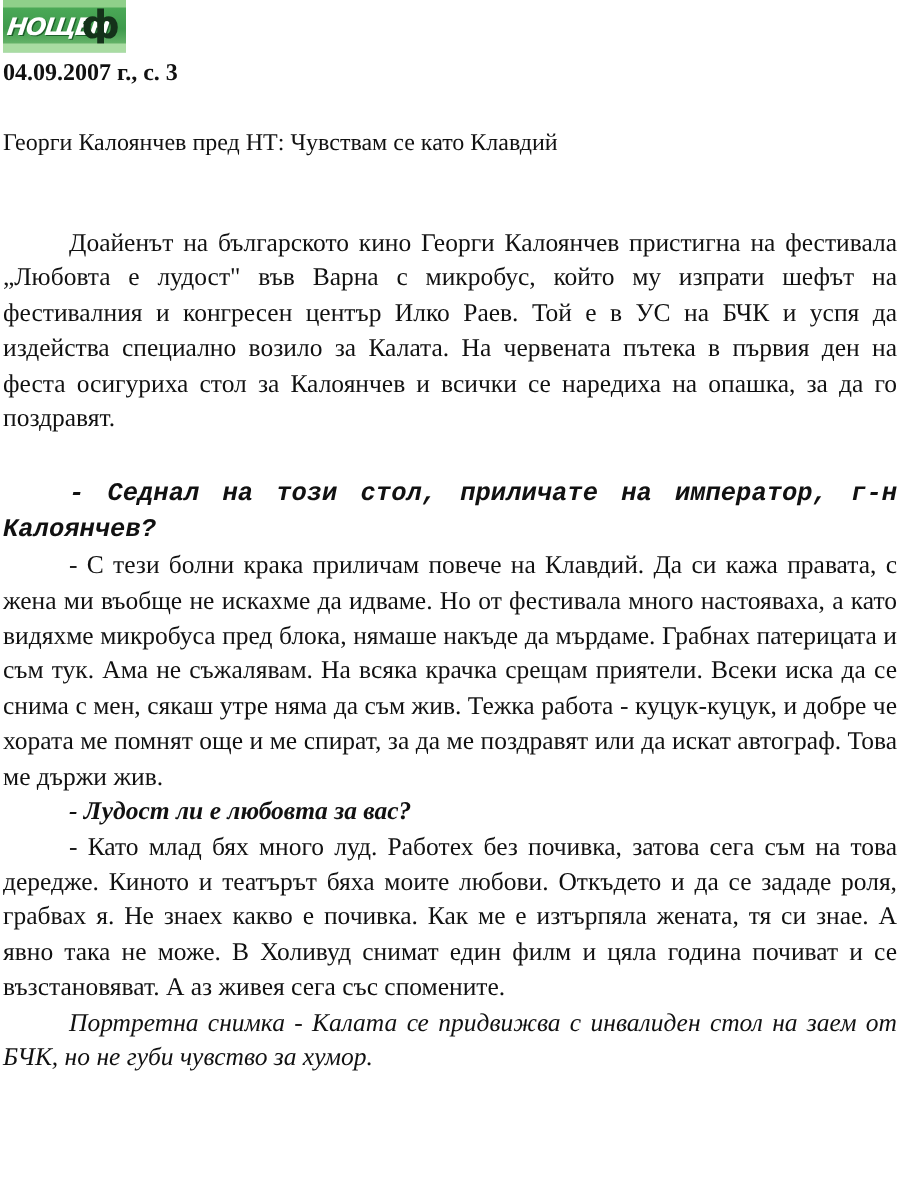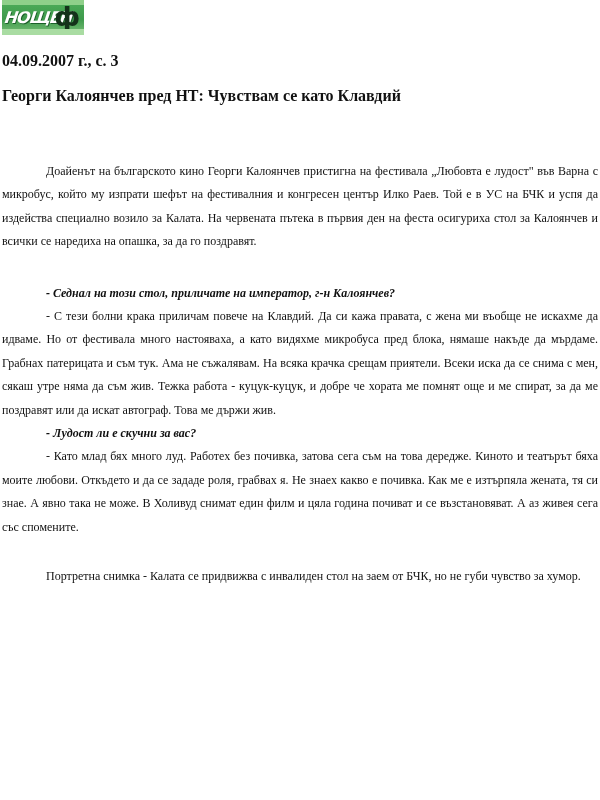--- a/index.html
+++ b/index.html
@@ -21,35 +21,35 @@
       font-size: 16px; color: #ffffff; letter-spacing: -1px;
       transform: skewX(-8deg);
       text-shadow: 1px 1px 0 #1d5f2a;
     }
     .logo .glyph {
       position: absolute; right: 4px; top: 2px;
       font-family: "DejaVu Sans", sans-serif; font-weight: bold;
       font-size: 26px; color: #14321a; line-height: 30px;
     }
     .dateline {
-      position: absolute; left: 2px; top: 52px;
+      position: absolute; left: 2px; top: 40px;
       font-weight: bold; font-size: 16px;
     }
     .headline {
       position: absolute; left: 2px; top: 87px;
-      font-weight: bold; font-size: 16px; white-space: nowrap;
+      font-weight: normal; font-size: 16px; white-space: nowrap;
     }
     .article {
-      position: absolute; left: 2px; top: 160px; width: 596px;
-      font-size: 12px; line-height: 23.4px; text-align: justify;
+      position: absolute; left: 2px; top: 150px; width: 596px;
+      font-size: 17px; line-height: 23.4px; text-align: justify;
     }
     .article p { margin: 0; text-indent: 44px; }
-    .article p.gap { margin-top: 28px; }
+    .article p.gap { margin-top: 28px; font-family: Liberation Mono, monospace; }
     .article p.q { font-weight: bold; font-style: italic; }
-    .article p.cap { margin-top: 26px; }
+    .article p.cap { font-style: italic; }
   </style>
 </head>
 <body>
 
 <div class="logo">
   <div class="strip-top"></div>
   <span class="word">НОЩЕН</span>
   <span class="glyph">ф</span>
   <div class="strip-bot"></div>
 </div>
@@ -57,18 +57,18 @@
 <div class="dateline">04.09.2007 г., с. 3</div>
 
 <div class="headline">Георги Калоянчев пред НТ: Чувствам се като Клавдий</div>
 
 <div class="article">
   <p>Доайенът на българското кино Георги Калоянчев пристигна на фестивала „Любовта е лудост" във Варна с микробус, който му изпрати шефът на фестивалния и конгресен център Илко Раев. Той е в УС на БЧК и успя да издейства специално возило за Калата. На червената пътека в първия ден на феста осигуриха стол за Калоянчев и всички се наредиха на опашка, за да го поздравят.</p>
 
   <p class="q gap">- Седнал на този стол, приличате на император, г-н Калоянчев?</p>
   <p>- С тези болни крака приличам повече на Клавдий. Да си кажа правата, с жена ми въобще не искахме да идваме. Но от фестивала много настояваха, а като видяхме микробуса пред блока, нямаше накъде да мърдаме. Грабнах патерицата и съм тук. Ама не съжалявам. На всяка крачка срещам приятели. Всеки иска да се снима с мен, сякаш утре няма да съм жив. Тежка работа - куцук-куцук, и добре че хората ме помнят още и ме спират, за да ме поздравят или да искат автограф. Това ме държи жив.</p>
 
-  <p class="q">- Лудост ли е скучни за вас?</p>
+  <p class="q">- Лудост ли е любовта за вас?</p>
   <p>- Като млад бях много луд. Работех без почивка, затова сега съм на това дередже. Киното и театърът бяха моите любови. Откъдето и да се зададе роля, грабвах я. Не знаех какво е почивка. Как ме е изтърпяла жената, тя си знае. А явно така не може. В Холивуд снимат един филм и цяла година почиват и се възстановяват. А аз живея сега със спомените.</p>
 
 
   <p class="cap">Портретна снимка - Калата се придвижва с инвалиден стол на заем от БЧК, но не губи чувство за хумор.</p>
 </div>
 
 </body></html>

